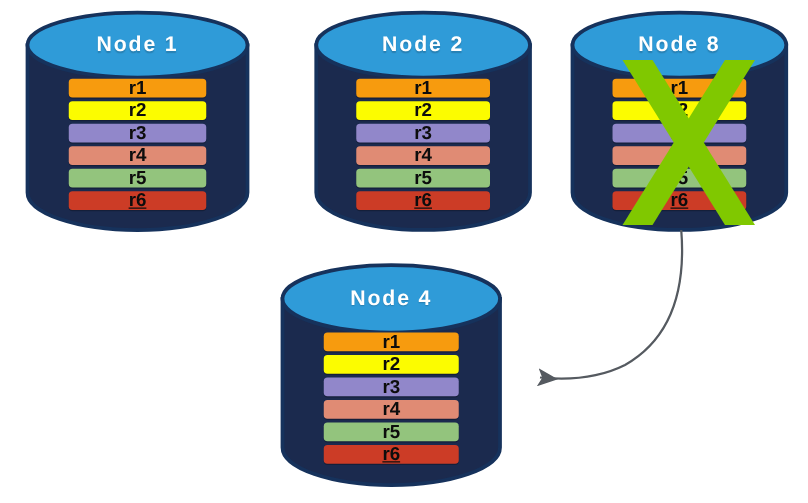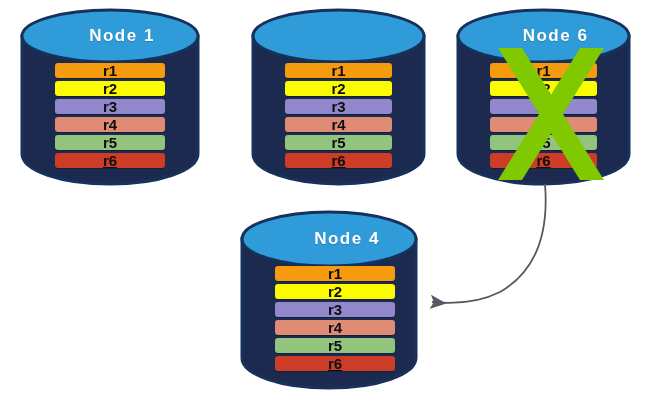--- a/index.html
+++ b/index.html
@@ -35,21 +35,20 @@
     left: 0;
     width: 100%;
     text-align: center;
     color: #ffffff;
     font-weight: bold;
     font-size: 17px;
     letter-spacing: 1.5px;
     font-family: "Liberation Sans", sans-serif;
     text-shadow: 0 1px 1px rgba(0,0,0,0.18);
     pointer-events: none;
-    margin-left: 12px;
   }
   .rows {
     position: absolute;
     left: 0;
     width: 100%;
     box-sizing: border-box;
   }
   .row {
     position: relative;
     height: 15px;
@@ -99,54 +98,55 @@
       <div class="row" style="background:#93c47d;"><span>r5</span></div>
       <div class="row" style="background:#cc3c26;"><span>r6</span></div>
     </div>
   </div>
 
   <div class="node" style="left:251px; top:8px; width:175px; height:178px;">
     <svg class="node-svg" width="175" height="178" viewBox="0 0 175 178">
       <path d="M2,28 L2,146 A85.5,30 0 0 0 173,146 L173,28 Z" fill="#1b2a4e" stroke="#16325c" stroke-width="3"></path>
       <ellipse cx="87.5" cy="28" rx="85.5" ry="26" fill="#2f9bd8" stroke="#16325c" stroke-width="3"></ellipse>
     </svg>
+    <div class="node-title" style="top:18px;">Node  2</div>
     <div class="rows" style="top:55px; padding:0 34px;">
       <div class="row" style="background:#f79b0e;"><span>r1</span></div>
       <div class="row" style="background:#fcfc00;"><span>r2</span></div>
       <div class="row" style="background:#9187ca;"><span>r3</span></div>
       <div class="row" style="background:#e08b74;"><span>r4</span></div>
       <div class="row" style="background:#93c47d;"><span>r5</span></div>
       <div class="row" style="background:#cc3c26;"><span>r6</span></div>
     </div>
   </div>
 
   <div class="node" style="left:456px; top:8px; width:175px; height:178px;">
     <svg class="node-svg" width="175" height="178" viewBox="0 0 175 178">
       <path d="M2,28 L2,146 A85.5,30 0 0 0 173,146 L173,28 Z" fill="#1b2a4e" stroke="#16325c" stroke-width="3"></path>
       <ellipse cx="87.5" cy="28" rx="85.5" ry="26" fill="#2f9bd8" stroke="#16325c" stroke-width="3"></ellipse>
     </svg>
-    <div class="node-title" style="top:18px;">Node  6</div>
+    <div class="node-title" style="top:18px;">Node  8</div>
     <div class="rows" style="top:55px; padding:0 34px;">
       <div class="row" style="background:#f79b0e;"><span>r1</span></div>
       <div class="row" style="background:#fcfc00;"><span>r2</span></div>
       <div class="row" style="background:#9187ca;"><span>r3</span></div>
       <div class="row" style="background:#e08b74;"><span>r4</span></div>
       <div class="row" style="background:#93c47d;"><span>r5</span></div>
       <div class="row" style="background:#cc3c26;"><span>r6</span></div>
     </div>
 
     <svg class="cross-layer" width="175" height="178" viewBox="0 0 175 178">
       <g fill="#80c800">
         <polygon points="42,40 66,40 148,172 124,172"></polygon>
         <polygon points="148,40 124,40 42,172 66,172"></polygon>
       </g>
     </svg>
   </div>
 
-  <div class="node" style="left:240px; top:210px; width:178px; height:180px;padding-left:12px;">
+  <div class="node" style="left:224px; top:210px; width:178px; height:180px;">
     <svg class="node-svg" width="178" height="180" viewBox="0 0 178 180">
       <path d="M2,29 L2,148 A87,30 0 0 0 176,148 L176,29 Z" fill="#1b2a4e" stroke="#16325c" stroke-width="3"></path>
       <ellipse cx="89" cy="29" rx="87" ry="27" fill="#2f9bd8" stroke="#16325c" stroke-width="3"></ellipse>
     </svg>
     <div class="node-title" style="top:19px;">Node  4</div>
     <div class="rows" style="top:56px; padding:0 35px;">
       <div class="row" style="background:#f79b0e;"><span>r1</span></div>
       <div class="row" style="background:#fcfc00;"><span>r2</span></div>
       <div class="row" style="background:#9187ca;"><span>r3</span></div>
       <div class="row" style="background:#e08b74;"><span>r4</span></div>

